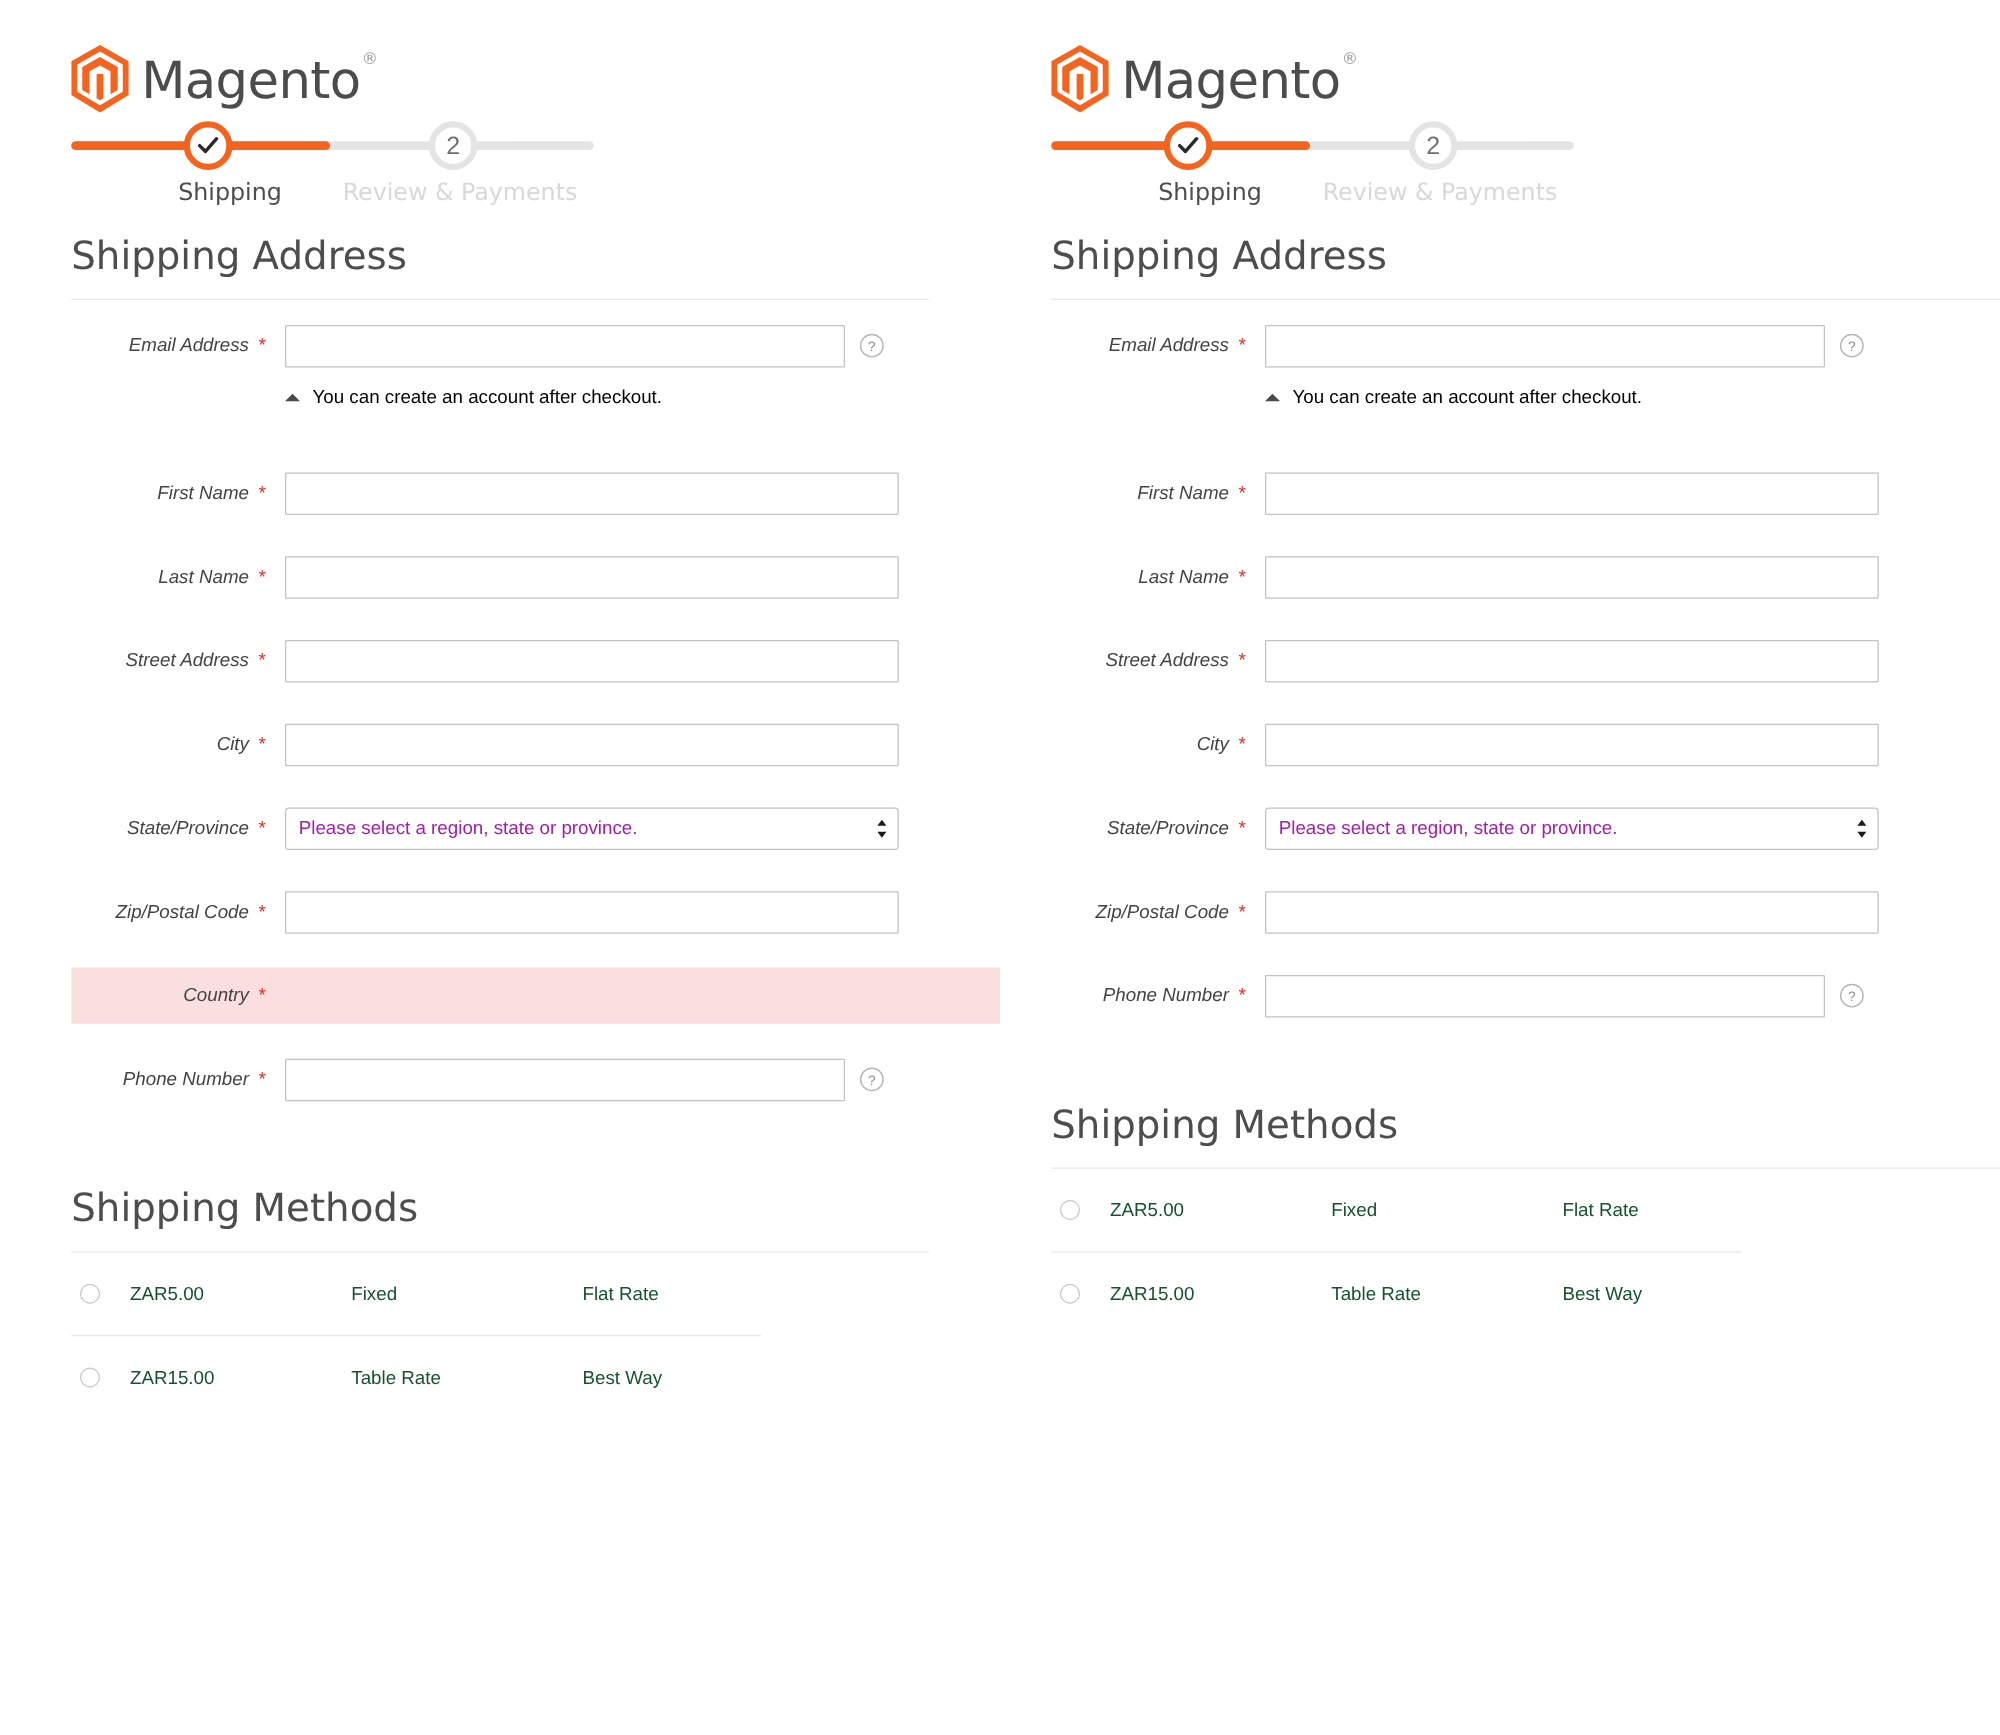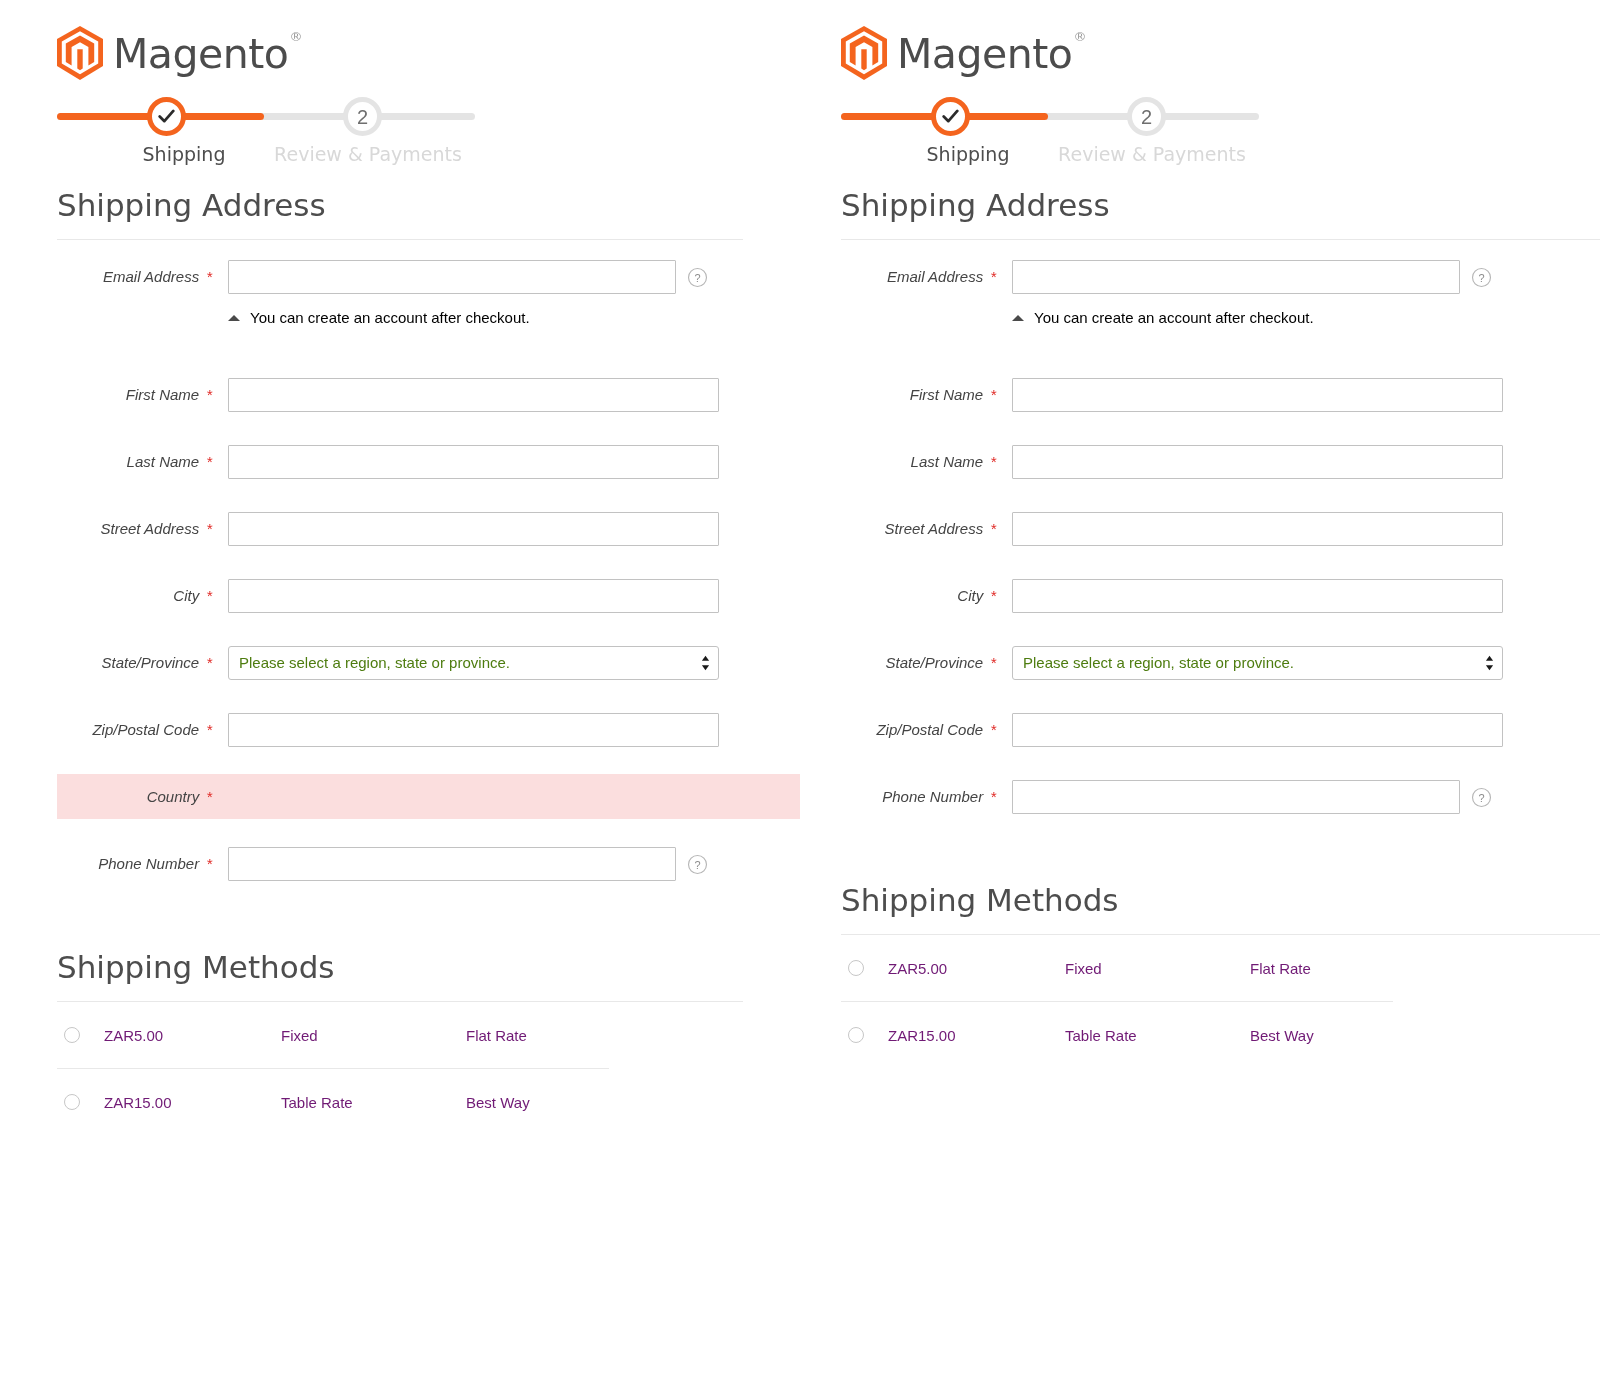--- a/index.html
+++ b/index.html
@@ -15,21 +15,21 @@
 
   .compare { display: flex; width: 1600px; height: 1388px; }
 
   .panel { position: relative; width: 800px; height: 1388px; padding: 0; }
   .panel-inner { position: relative; }
 
   .panel-left .panel-inner  { padding-left: 57px;  }
   .panel-right .panel-inner { padding-left: 41px;  }
 
   
-  .logo-row { padding-top: 26px; height: 72px; }
+  .logo-row { padding-top: 36px; height: 72px; }
   .logo { display: flex; align-items: center; gap: 10px; }
   .logo-mark { width: 46px; height: 54px; display: block; }
   .logo-text {
     font-family: "DejaVu Sans", sans-serif;
     font-size: 41px;
     font-weight: 400;
     color: #4c4c4c;
     letter-spacing: -0.5px;
     line-height: 1;
     position: relative;
@@ -128,21 +128,21 @@
 
   .field-control { margin-left: 16px; position: relative; }
 
   .inp, .sel {
     height: 34px;
     border: 1px solid #c2c2c2;
     background: #ffffff;
     border-radius: 1px;
     font-family: "Liberation Sans", sans-serif;
     font-size: 15px;
-    color: #4d7c0f;
+    color: #a21caf;
     padding: 0 10px;
     outline: none;
   }
   .sel {
     border-radius: 3px;
     -webkit-appearance: none;
     appearance: none;
     padding-right: 28px;
     background: #ffffff;
   }
@@ -191,21 +191,21 @@
 
   
   .methods { margin-top: 4px; }
   .methods .section-title { margin-top: 0; }
 
   .method-row {
     display: flex;
     align-items: center;
     height: 66px;
     font-size: 15px;
-    color: #701a75;
+    color: #14532d;
   }
   .radio {
     width: 16px; height: 16px;
     border: 1px solid #c7c7c7;
     border-radius: 50%;
     background: #fff;
     margin-left: 7px;
     flex: none;
   }
   .m-price  { margin-left: 24px; }

